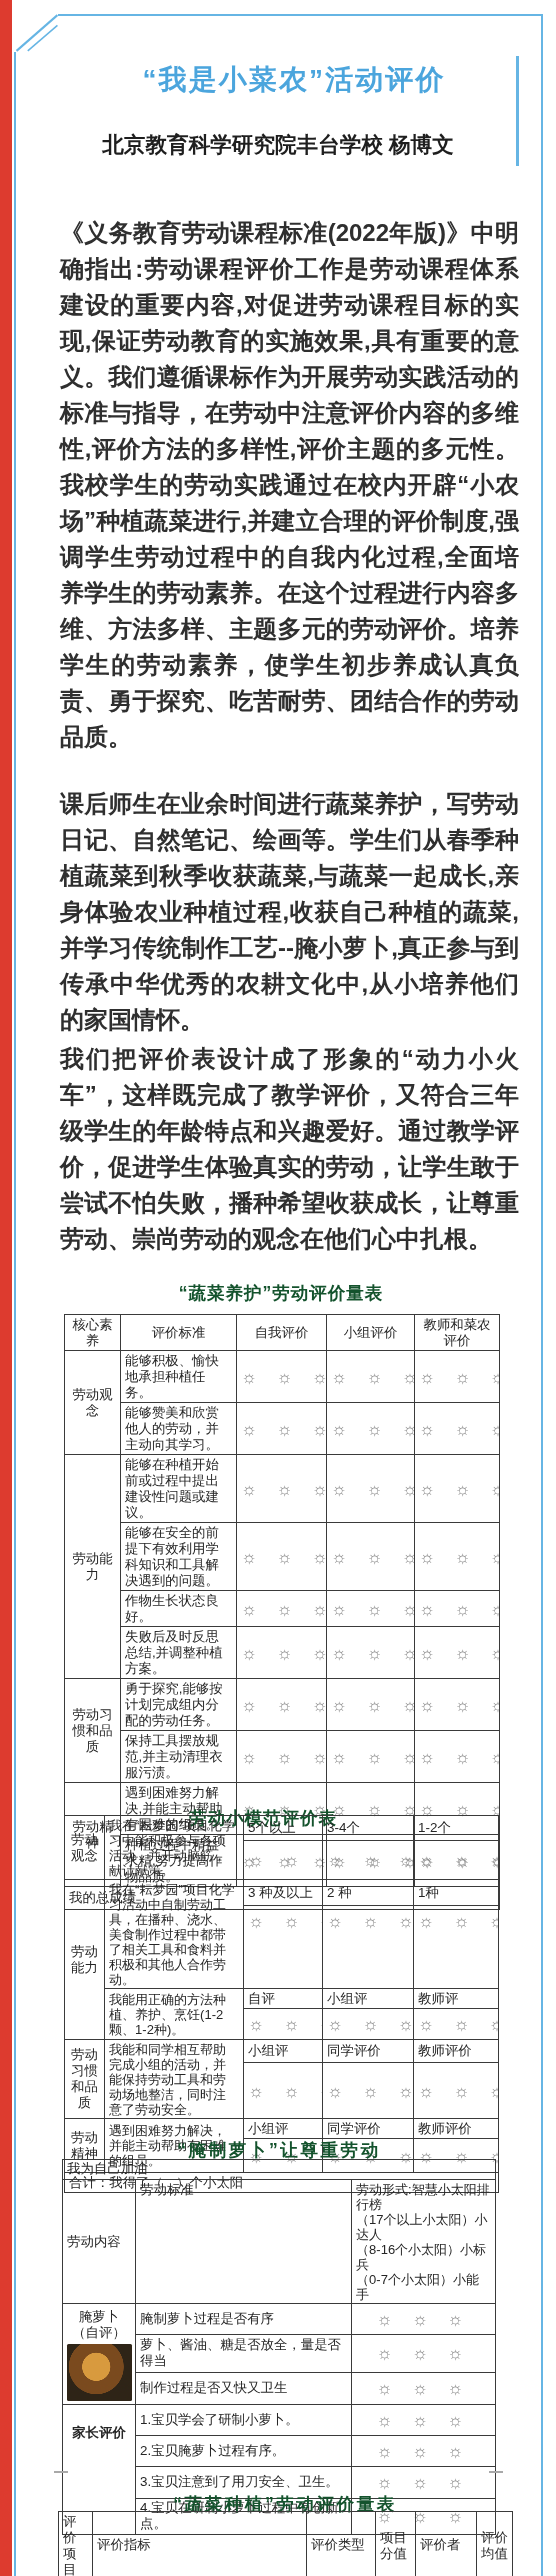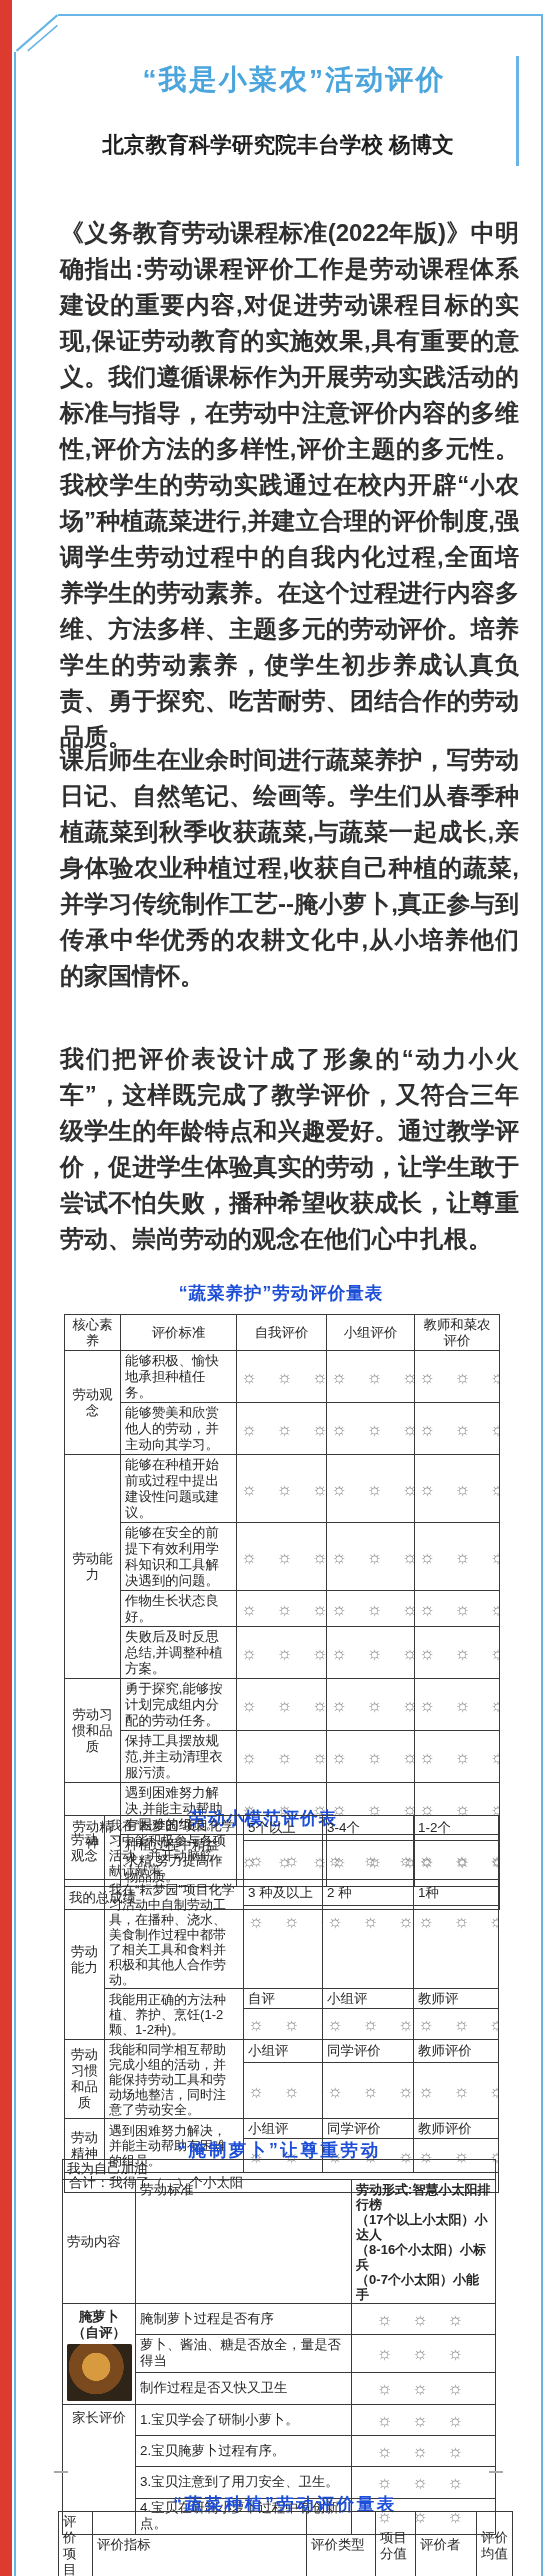--- a/index.html
+++ b/index.html
@@ -14,38 +14,38 @@
   .frame-line{background:#66b5e4;}
   .fold-svg{left:12.4px;top:10.3px;}
   .accent-bar{left:516px;top:56px;width:3.1px;height:110px;background:#66b5e4;}
   
   .doc-title{left:16px;top:61px;width:556px;text-align:center;font-size:28px;font-weight:bold;
     color:#4ba5dd;letter-spacing:2.1px;}
   .doc-author{left:0;top:130px;width:556px;text-align:center;font-size:21.6px;font-weight:bold;color:#1e1e1e;}
   
   .para{left:60px;width:459px;font-size:24px;line-height:36px;font-weight:600;color:#2f2f2f;
     text-align:justify;text-justify:inter-ideograph;word-break:break-all;}
-  .p1{top:215px;} .p2{top:742px;} .p3{top:1041px;}
+  .p1{top:215px;} .p2{top:786px;} .p3{top:1041px;}
   
-  .tbl-title{text-align:center;font-size:17.5px;font-weight:bold;color:#1d4ed8;}
+  .tbl-title{text-align:center;font-size:17.5px;font-weight:bold;color:#14532d;}
   .tt1{left:64px;top:1281px;width:434px;letter-spacing:1px;}
   .tt2{left:68px;top:1795px;width:390px;letter-spacing:1px;margin-top:11px;}
   .tt3{left:62px;top:2138px;width:434px;letter-spacing:2.6px;}
   .tt4{left:58px;top:2492px;width:454px;letter-spacing:2.6px;}
   table{border-collapse:collapse;table-layout:fixed;}
   td,th{border:1px solid #3a3a3a;font-size:13.4px;line-height:16px;font-weight:500;
     padding:1.5px 4.1px;vertical-align:middle;color:#262626;overflow:hidden;}
   th{text-align:center;font-weight:500;}
   .t1{left:64px;top:1314px;width:434px;padding-left:35px;}
   .t2{left:64px;top:1815px;width:434px;}
   .t3{left:62px;top:2159px;width:434px;}
   .t4{left:58px;top:2511px;width:454px;}
   .c-center{text-align:left;font-family:Liberation Mono, monospace;}
   .suns{text-align:center;font-size:17.5px;color:#8f8f8f;letter-spacing:7.2px;white-space:nowrap;}
-  .prewrap{white-space:pre-line;font-weight:bold;}
+  .prewrap{white-space:pre-line;}
   .lbl{text-align:center;}
   .small{font-size:13px;line-height:15px;}
   .radish-photo{width:65px;height:57px;margin:3.1px auto 1px;border-radius:1.5px;
     background:radial-gradient(circle at 45% 40%, #d89a3e 0 28%, #7a4a1e 29% 55%, #2e2417 56% 100%);}
   .dash{background:#a9a9a9;height:2.1px;width:14.4px;top:2471px;}
   .dash-l{left:54px;} .dash-r{left:489px;}
 </style>
 </head>
 <body>
 
@@ -260,21 +260,21 @@
   </tr>
   <tr style="height:32px">
     <td>萝卜、酱油、糖是否放全，量是否得当</td>
     <td class="suns">☼ ☼ ☼</td>
   </tr>
   <tr style="height:31px">
     <td>制作过程是否又快又卫生</td>
     <td class="suns">☼ ☼ ☼</td>
   </tr>
   <tr style="height:31px">
-    <td class="lbl" rowspan="4" style="vertical-align:top;padding-top:5px;">家长评价</td>
+    <td class="lbl" rowspan="4" style="vertical-align:top;padding-top:20px;font-weight:bold;">家长评价</td>
     <td>1.宝贝学会了研制小萝卜。</td>
     <td class="suns">☼ ☼ ☼</td>
   </tr>
   <tr style="height:31px">
     <td>2.宝贝腌萝卜过程有序。</td>
     <td class="suns">☼ ☼ ☼</td>
   </tr>
   <tr style="height:32px">
     <td>3.宝贝注意到了用刀安全、卫生。</td>
     <td class="suns">☼ ☼ ☼</td>

